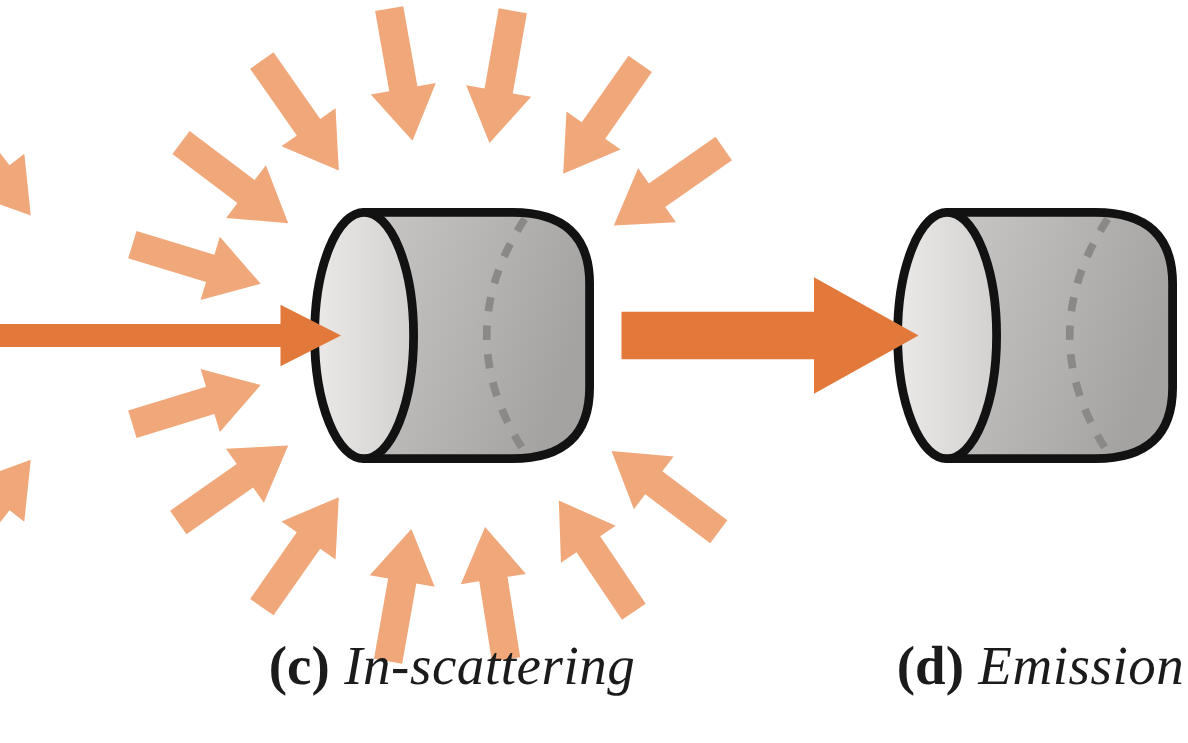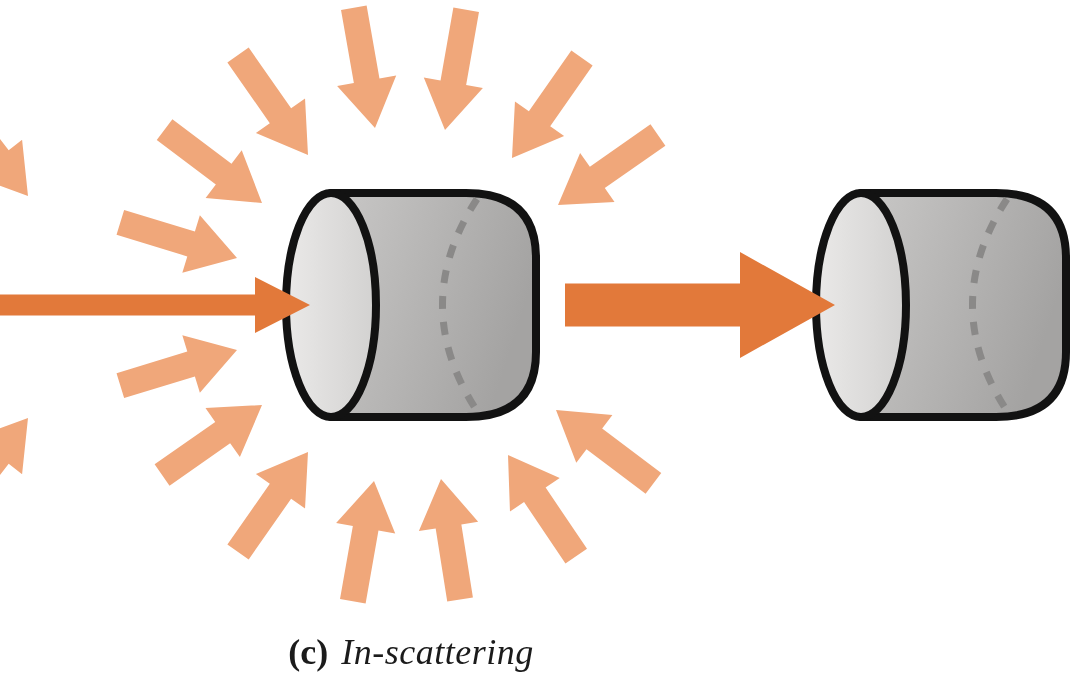--- a/index.html
+++ b/index.html
@@ -7,24 +7,24 @@
     position: relative;
     width: 1080px;
     height: 675px;
     overflow: hidden;
     background: var(--background, #ffffff);
     font-family: "Liberation Serif", "DejaVu Serif", serif;
   }
   .stage svg { position: absolute; left: 0; top: 0; display: block; }
   .caption {
     position: absolute;
-    top: 632px;
+    top: 577px;
     transform: translateX(-50%);
     white-space: nowrap;
-    font-size: 36px;
+    font-size: 50px;
     line-height: 1.15;
     color: var(--caption_text, #1b1b1b);
   }
   .cap-prefix { font-weight: 700; font-style: normal; margin-right: 13px; }
   .cap-title  { font-weight: 400; font-style: italic; letter-spacing: 0.5px; }
 </style>
 </head>
 <body>
 
 <div class="stage">
@@ -74,14 +74,17 @@
         <use href="#paleArrowShape" transform="translate(441,479) rotate(-99)"></use>
         <use href="#paleArrowShape" transform="translate(508,455) rotate(-124)"></use>
         <use href="#paleArrowShape" transform="translate(556,410) rotate(-143)"></use>
       </g>
   </svg>
 
   <div class="caption" style="left:411px">
     <span class="cap-prefix">(c)</span><span class="cap-title">In-scattering</span>
   </div>
 
+  <div class="caption" style="left:946px">
+    <span class="cap-prefix">(d)</span><span class="cap-title">Emission</span>
+  </div>
 
 </div>
 
 </body></html>

